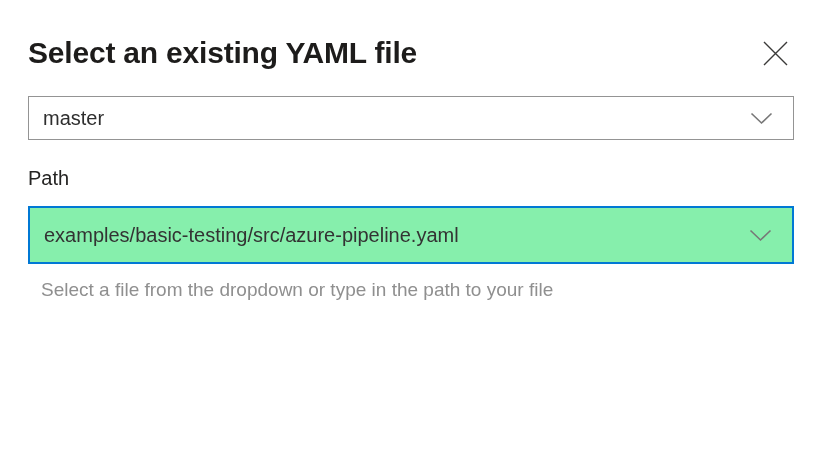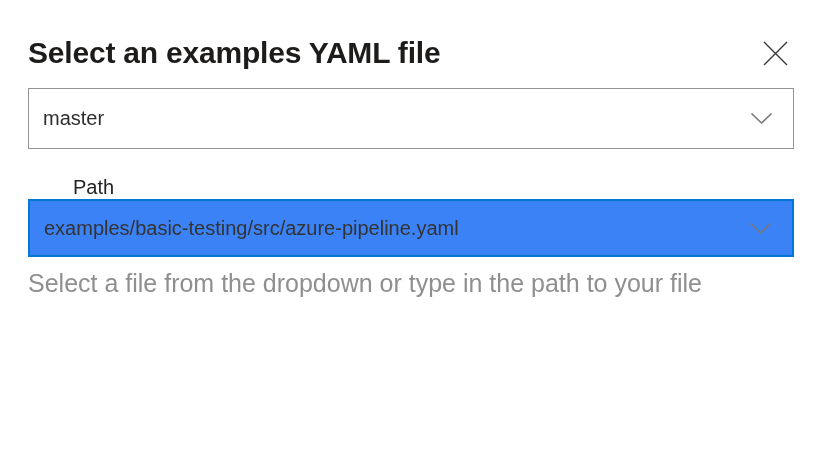--- a/index.html
+++ b/index.html
@@ -30,55 +30,55 @@
   }
   .dialog-subtitle{
     margin:8px 0 0;max-width:610px;
     font-size:21px;line-height:30px;color:var(--secondary-text);font-weight:400;
   }
 
   .field-label{
     display:block;margin:44px 0 0;font-size:20px;line-height:24px;
     color:#252423;font-weight:400;
   }
-  .field-label.path{margin-top:26px;margin-left:45px;}
+  .field-label.path{margin-top:26px;}
 
   .dropdown{
-    margin-top:18px;height:61px;width:766px;
+    margin-top:26px;height:44px;width:766px;
     border:1px solid var(--field-border-gray);background:#fff;
     display:flex;align-items:center;justify-content:space-between;
     padding:0 20px 0 14px;cursor:pointer;
   }
   .dropdown-value{font-size:20px;color:#2e2e2e;}
 
   .combobox{
-    height:58px;width:766px;
-    border:2px solid var(--accent-blue);background:#3b82f6;
+    margin-top:16px;height:58px;width:766px;
+    border:2px solid var(--accent-blue);background:#86efac;
     display:flex;align-items:center;padding:0 20px 0 0;
   }
   .combobox input{
     flex:1;height:100%;border:none;outline:none;background:transparent;
     font-family:inherit;font-size:20px;color:var(--value-text);
     padding:0 0 0 14px;
   }
 
   .chevron-icon{display:flex;align-items:center;flex:0 0 auto;}
 
   .helper-text{
-    margin:14px 0 0;font-size:25px;line-height:24px;
+    margin:14px 13px 0;font-size:19px;line-height:24px;
     color:#8f8f8f;font-weight:400;
   }
 </style>
 </head>
 <body>
 
 <div class="dialog">
 
   <div class="dialog-header">
-    <h1 class="dialog-title">Select an examples YAML file</h1>
+    <h1 class="dialog-title">Select an existing YAML file</h1>
     <button class="close-button" aria-label="Close">
       <span class="close-glyph">
         <svg width="27" height="27" viewBox="0 0 27 27">
           <path d="M2 2 L25 25 M25 2 L2 25" stroke="#3b3a39" stroke-width="1.4" fill="none"></path>
         </svg>
       </span>
     </button>
   </div>
 
 

